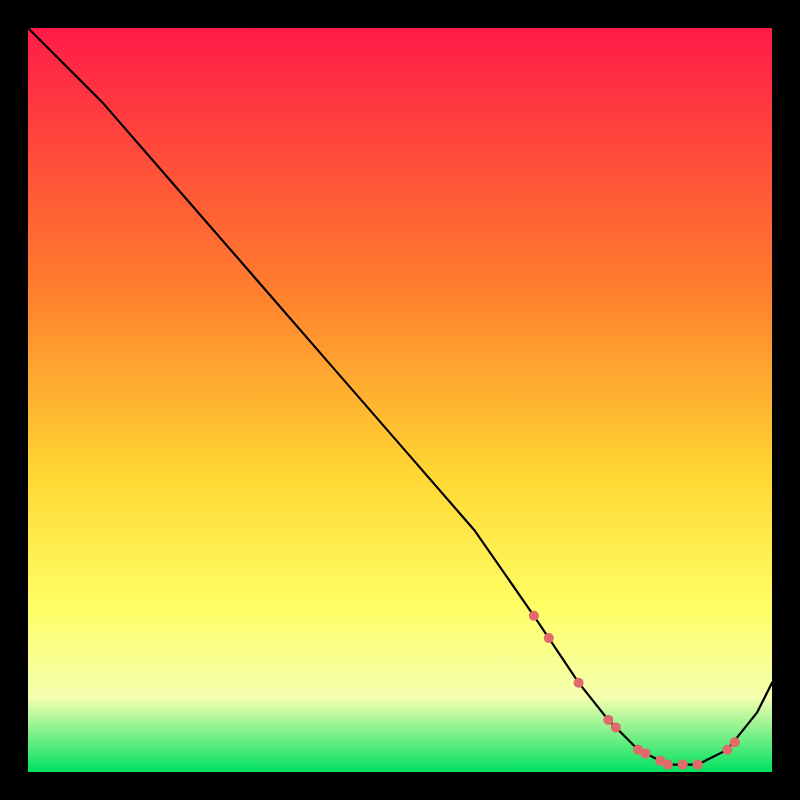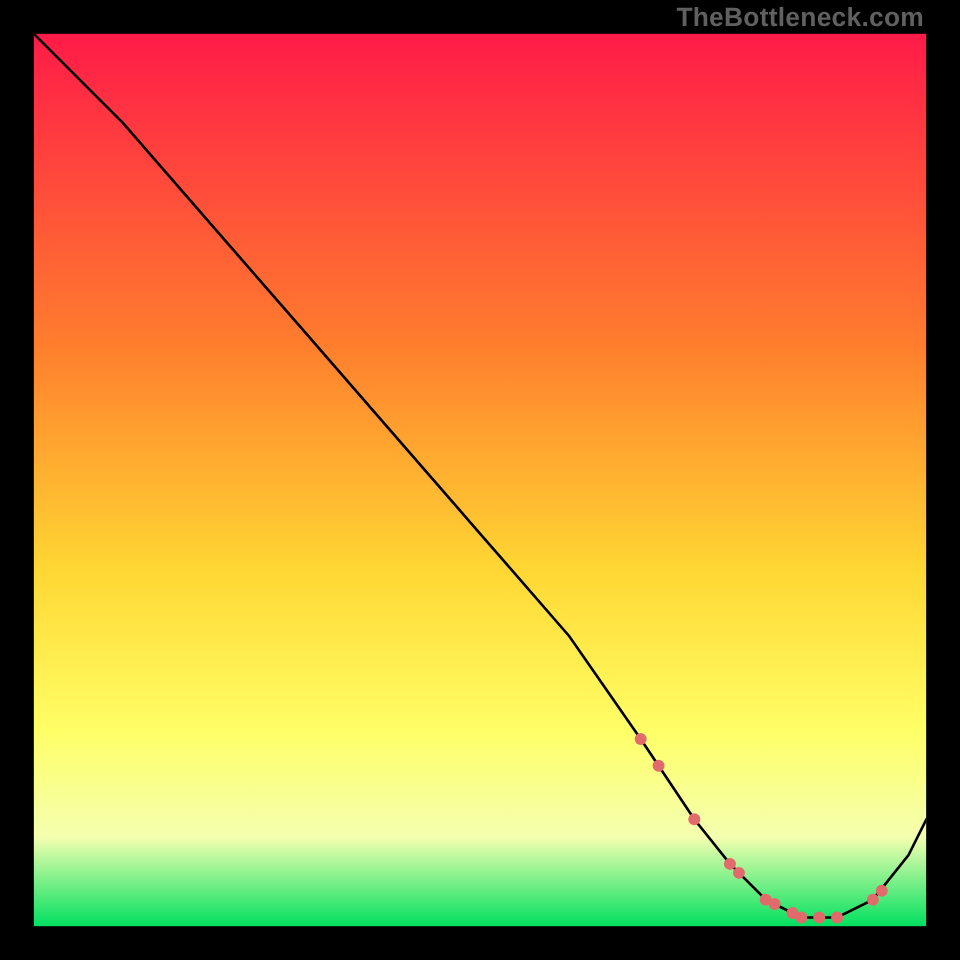--- a/index.html
+++ b/index.html
@@ -33,21 +33,20 @@
     font-weight: 600;
     letter-spacing: 0.2px;
     user-select: none;
   }
 </style>
 </head>
 <body>
 
 <div class="frame">
 
-  <div class="watermark">TheBottleneck.com</div>
 
   <svg class="plot" viewBox="0 0 744 744" preserveAspectRatio="none">
     <defs>
       <linearGradient id="bg-grad" x1="0" y1="0" x2="0" y2="1">
         <stop id="g0" offset="0%" stop-color="#ff1b48"></stop>
         <stop id="g1" offset="35%" stop-color="#ff7e2d"></stop>
         <stop id="g2" offset="60%" stop-color="#ffd733"></stop>
         <stop id="g3" offset="78%" stop-color="#ffff66"></stop>
         <stop id="g4" offset="90%" stop-color="#f4ffb0"></stop>
         <stop id="g5" offset="100%" stop-color="#00e060"></stop>

